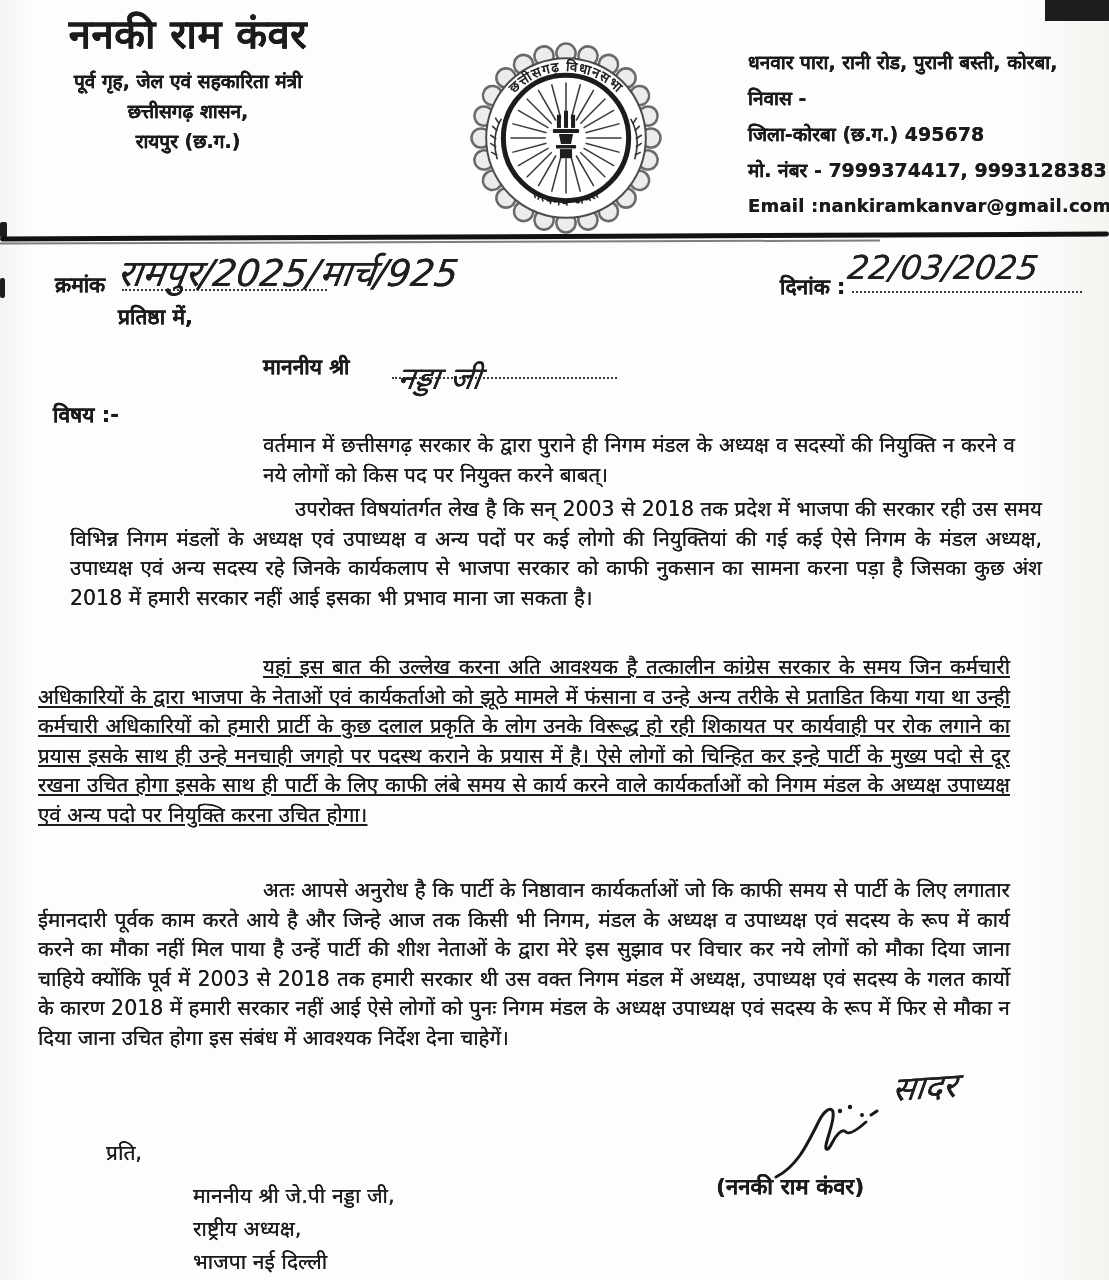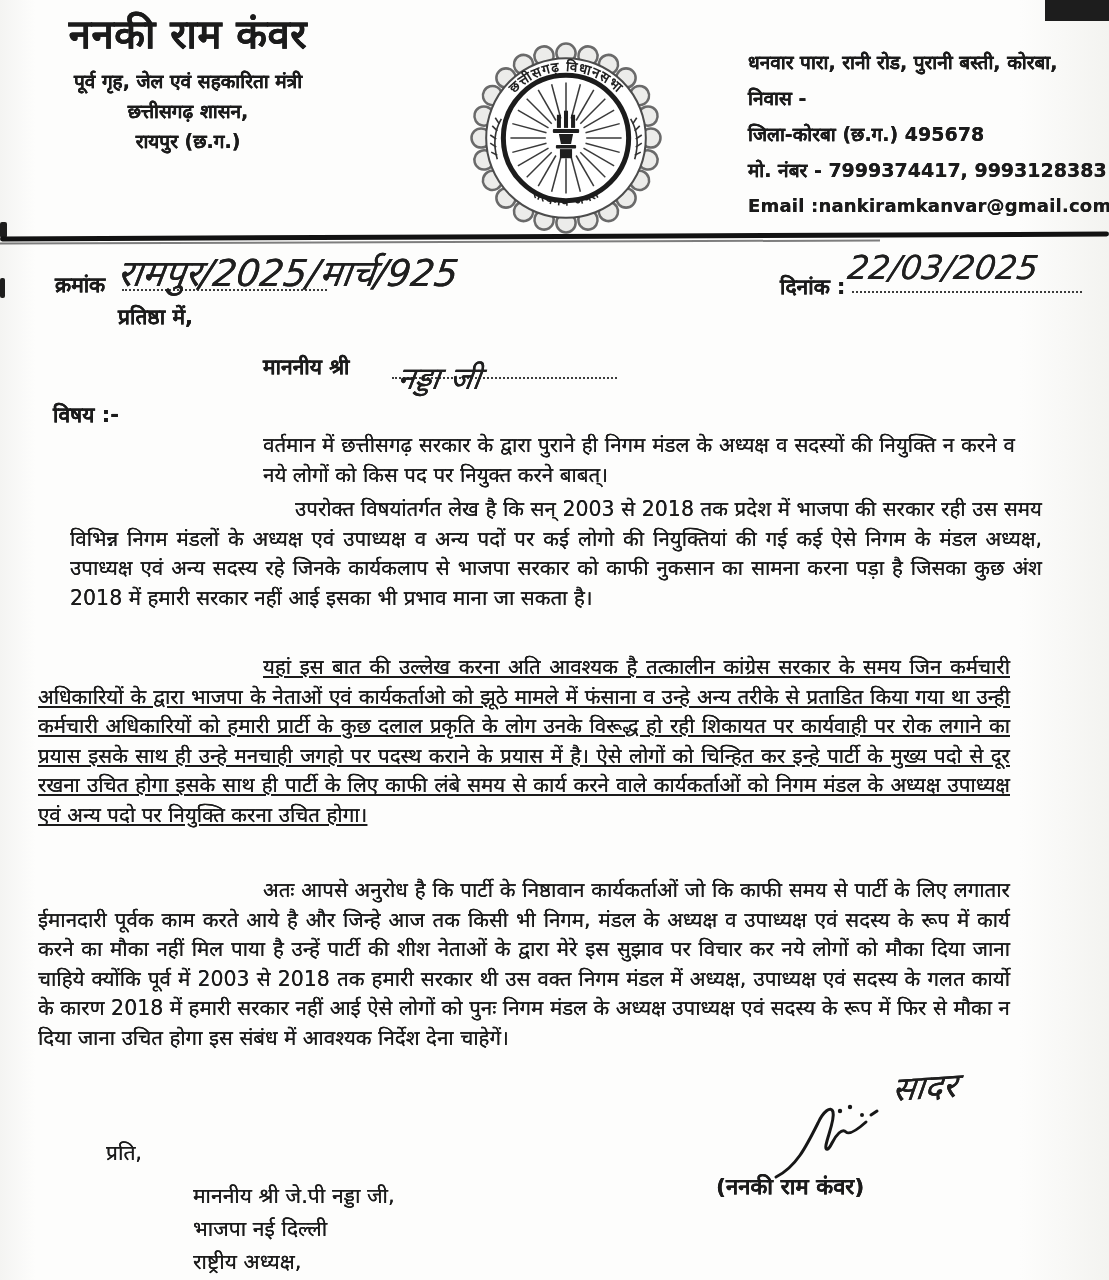--- a/index.html
+++ b/index.html
@@ -199,17 +199,17 @@
         <circle cx="88" cy="12" r="2.2"></circle>
         <circle cx="100" cy="20" r="2"></circle>
       </g>
     </svg>
   </div>
   <div class="abs bold devtext sig-name" style="left:716px;top:1170px;">(ननकी राम कंवर)</div>
 
   <div class="abs devtext" style="left:106px;top:1138px;font-size:21px;text-align:center;">प्रति,</div>
   <div class="abs devtext copy-lines" style="left:193px;top:1180px;">
     <div>माननीय श्री जे.पी नड्डा जी,</div>
+    <div>राष्ट्रीय अध्यक्ष,</div>
     <div>भाजपा नई दिल्ली</div>
-    <div>राष्ट्रीय अध्यक्ष,</div>
   </div>
 
 </div>
 
 </body></html>

